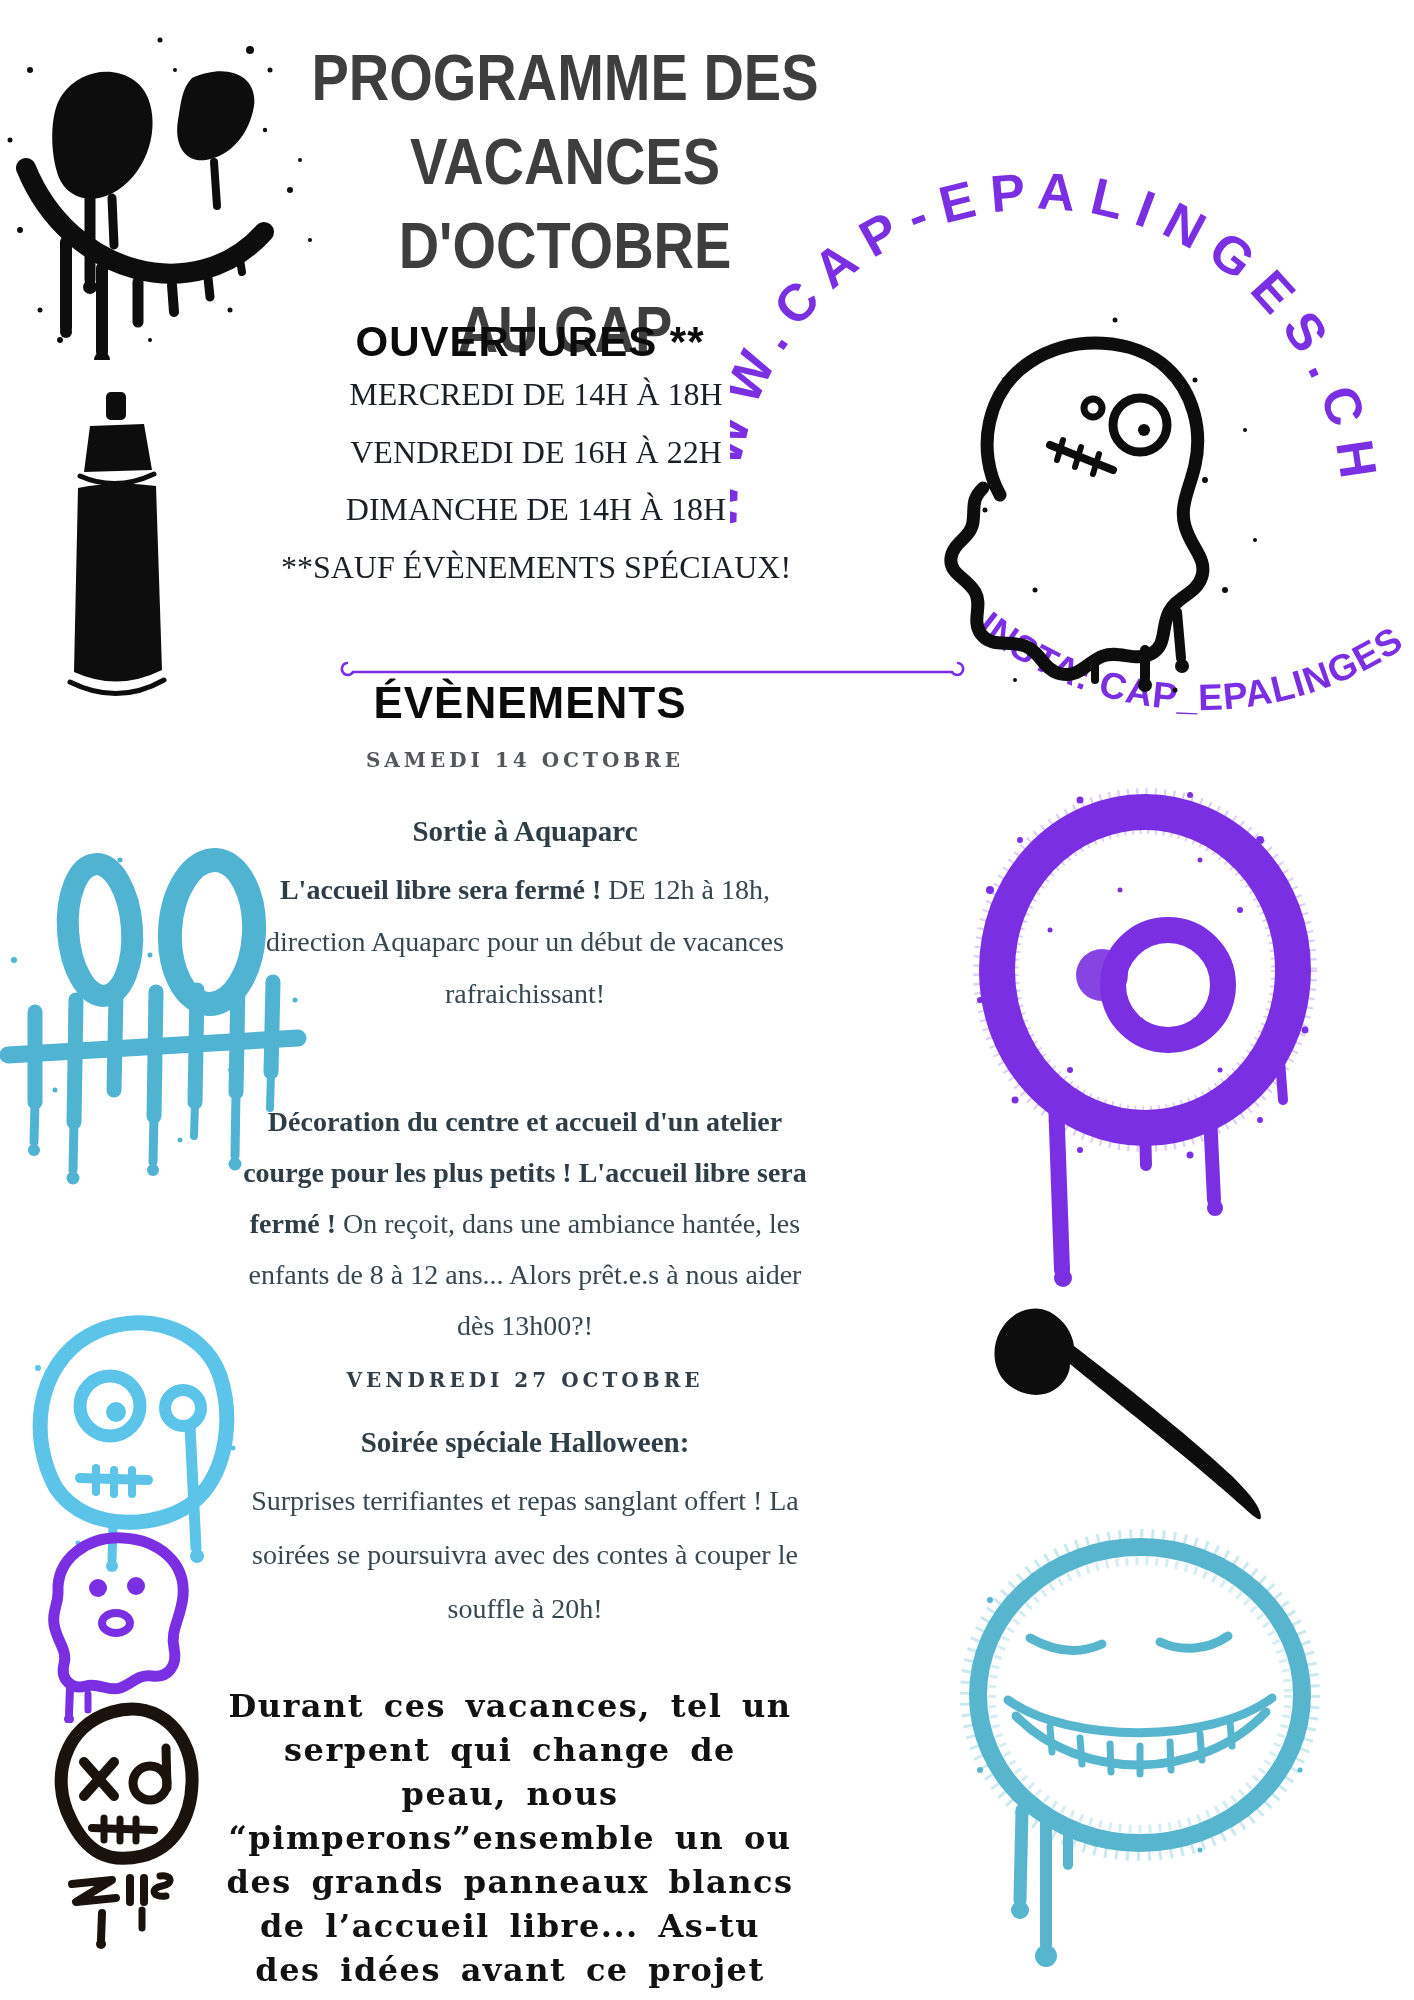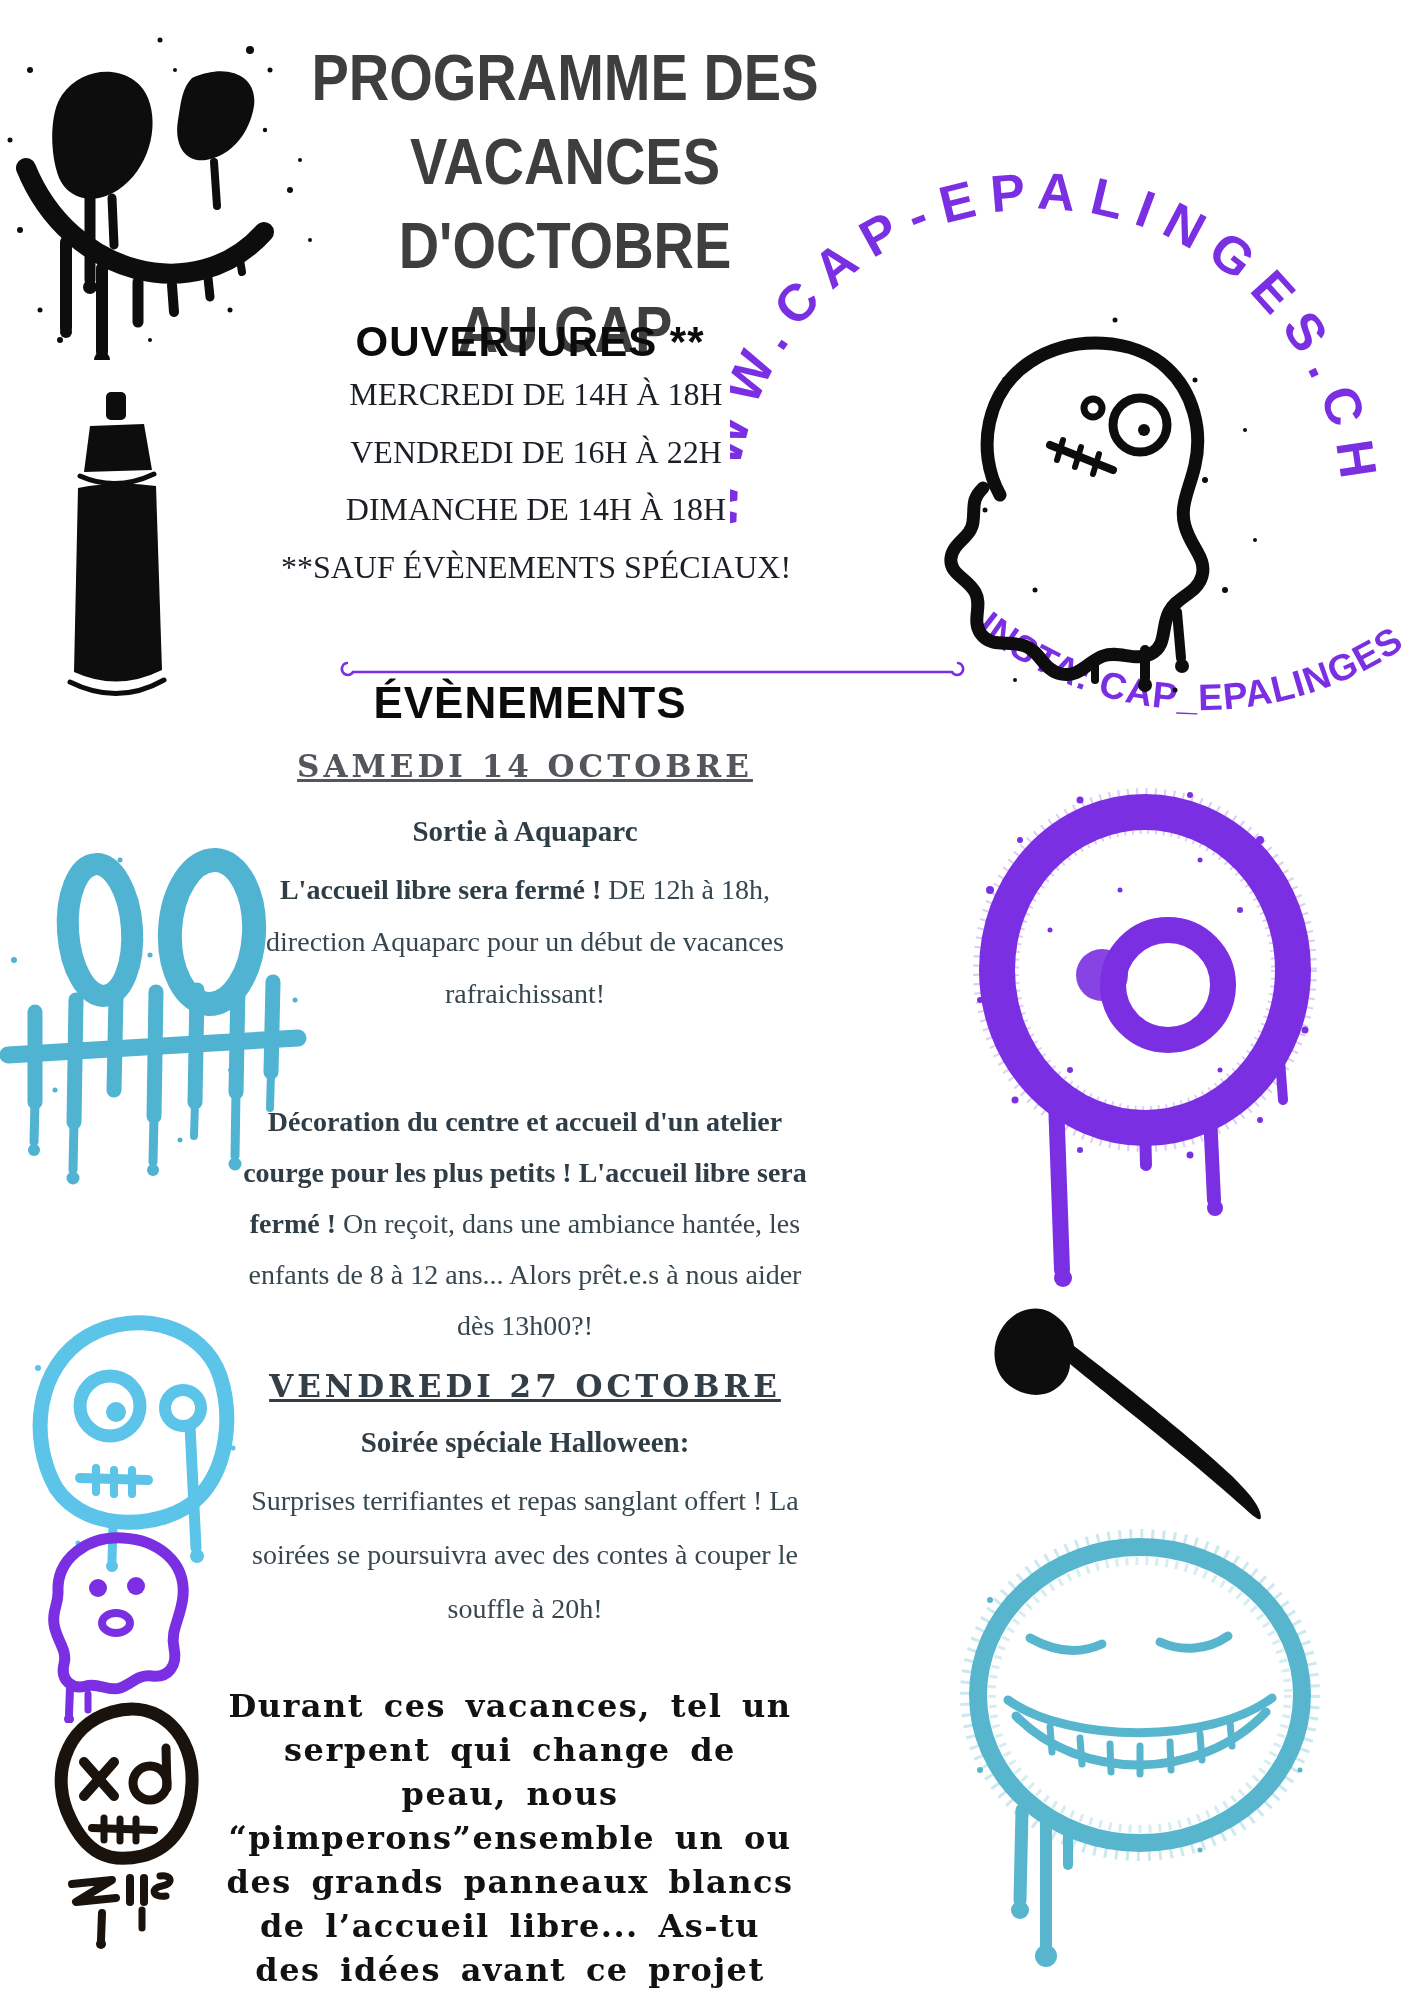--- a/index.html
+++ b/index.html
@@ -20,21 +20,21 @@
   .title span{display:block;}
 
   .spooky{position:absolute;text-align:center;font-weight:800;color:#0b0b0b;letter-spacing:1px;}
   .ouvertures{left:250px;top:318px;width:560px;font-size:42px;}
   .evenements{left:250px;top:678px;width:560px;font-size:44px;}
 
   .open-lines{left:256px;top:366px;width:560px;
               font-family:"Liberation Serif",serif;font-size:32px;line-height:57.5px;
               color:var(--near_black,#1B1F26);}
 
-  .evt-date{font-family:"DejaVu Serif",serif;font-weight:bold;font-size:31px;letter-spacing:4px;text-decoration:underline;}
+  .evt-date{font-family:"DejaVu Serif",serif;font-weight:bold;font-size:20px;letter-spacing:4px;}
   .d1{left:235px;top:748px;width:580px;color:var(--heading_gray,#53565A);}
   .d2{left:235px;top:1024px;width:580px;color:#36454d;}
   .d3{left:235px;top:1368px;width:580px;color:#333e47;}
 
   .evt-sub{font-family:"Liberation Serif",serif;font-weight:bold;font-size:29px;color:#2f3e46;margin-top:20px;}
   .s1{left:235px;top:795px;width:580px;}
   .s3{left:235px;top:1406px;width:580px;}
 
   .evt-body{font-family:"Liberation Serif",serif;font-size:28px;color:var(--slate,#37474F);}
   .evt-body strong{font-weight:bold;color:#2f3e46;}

